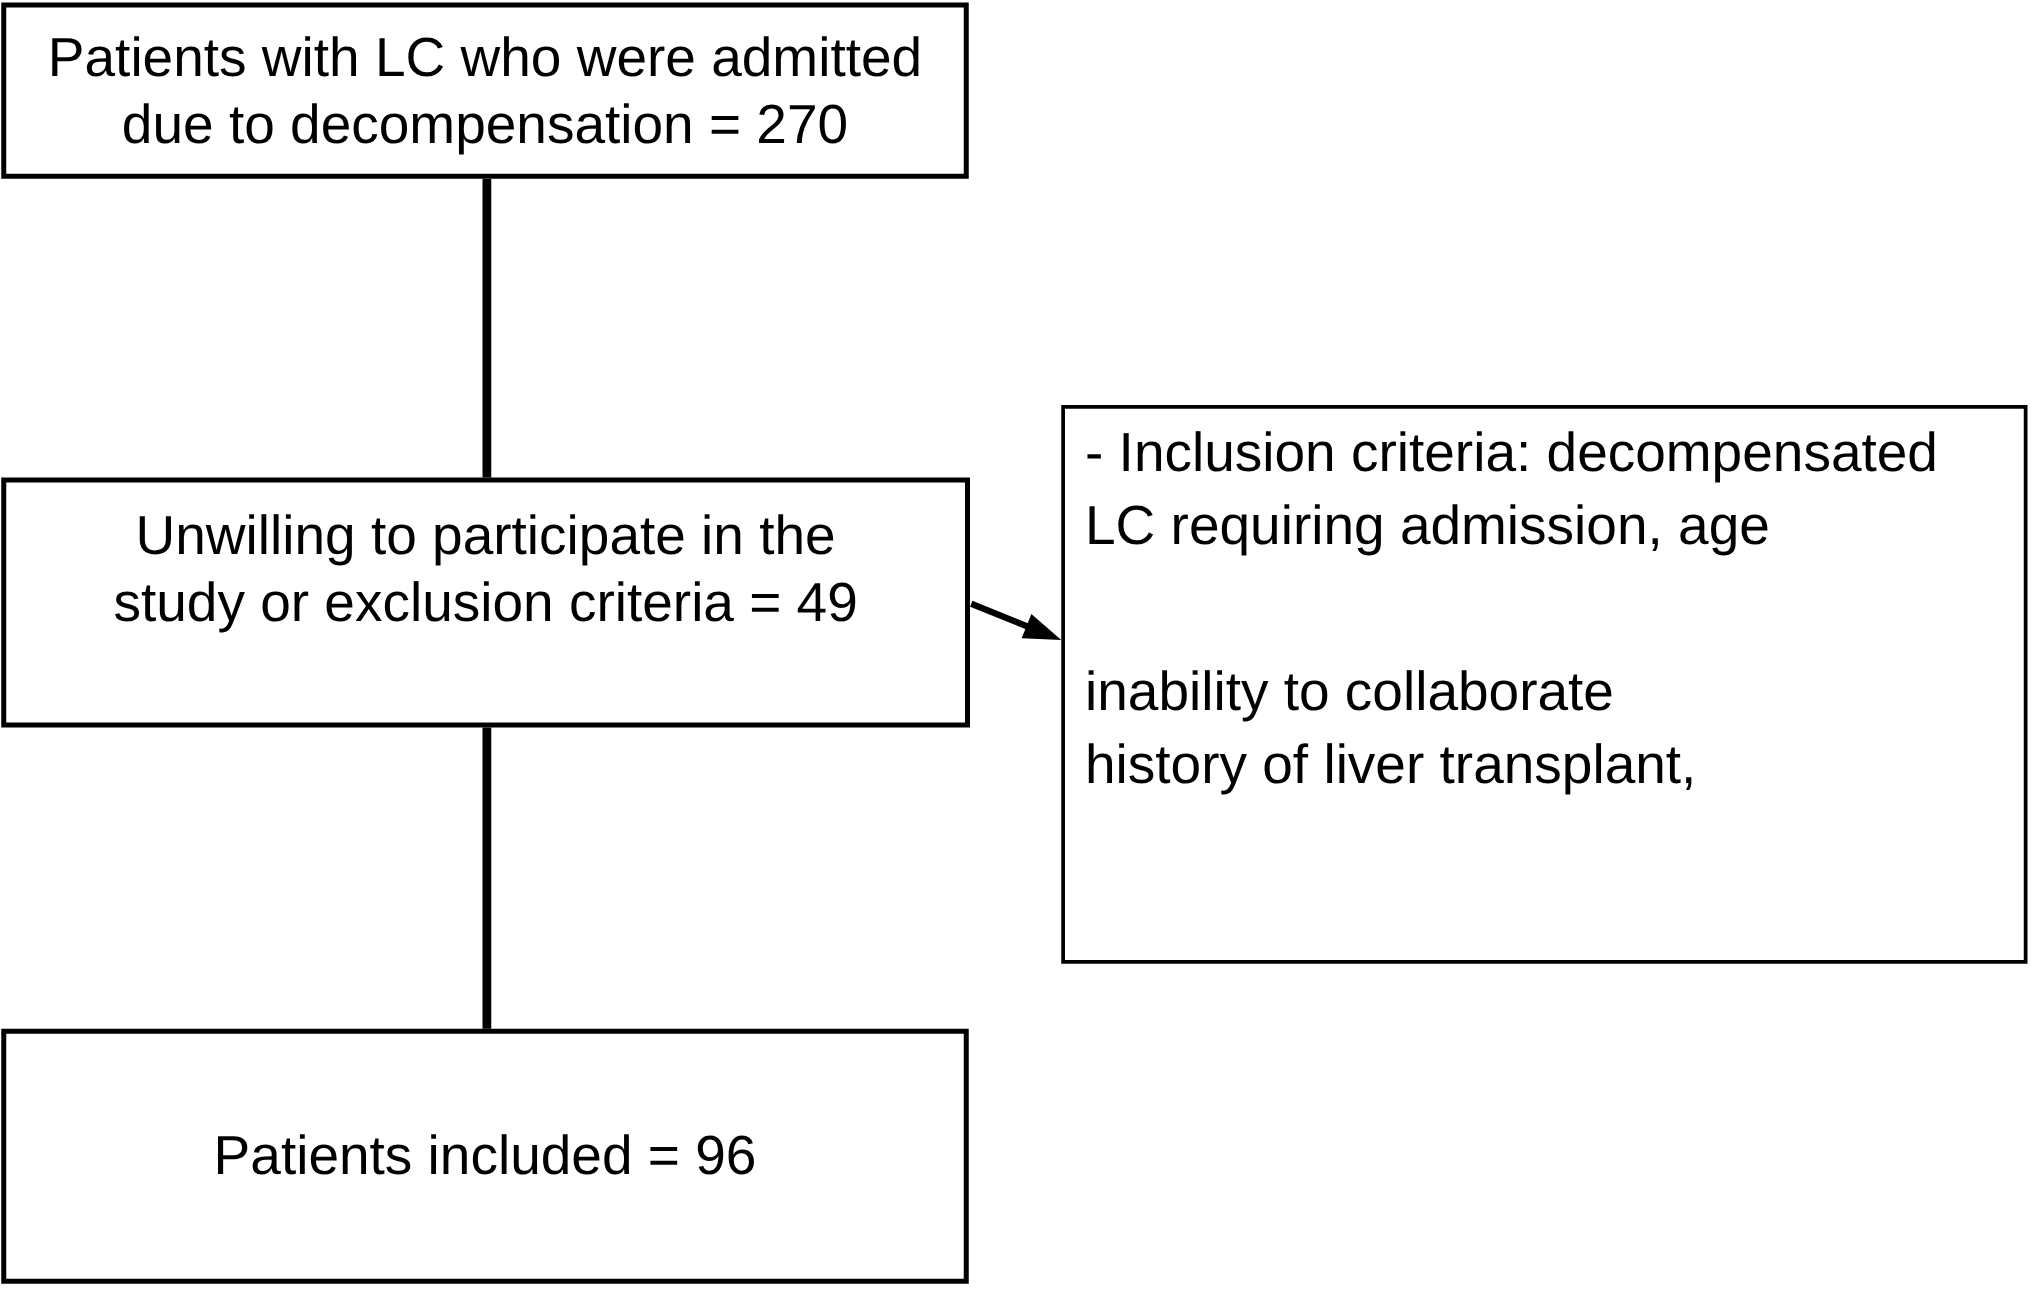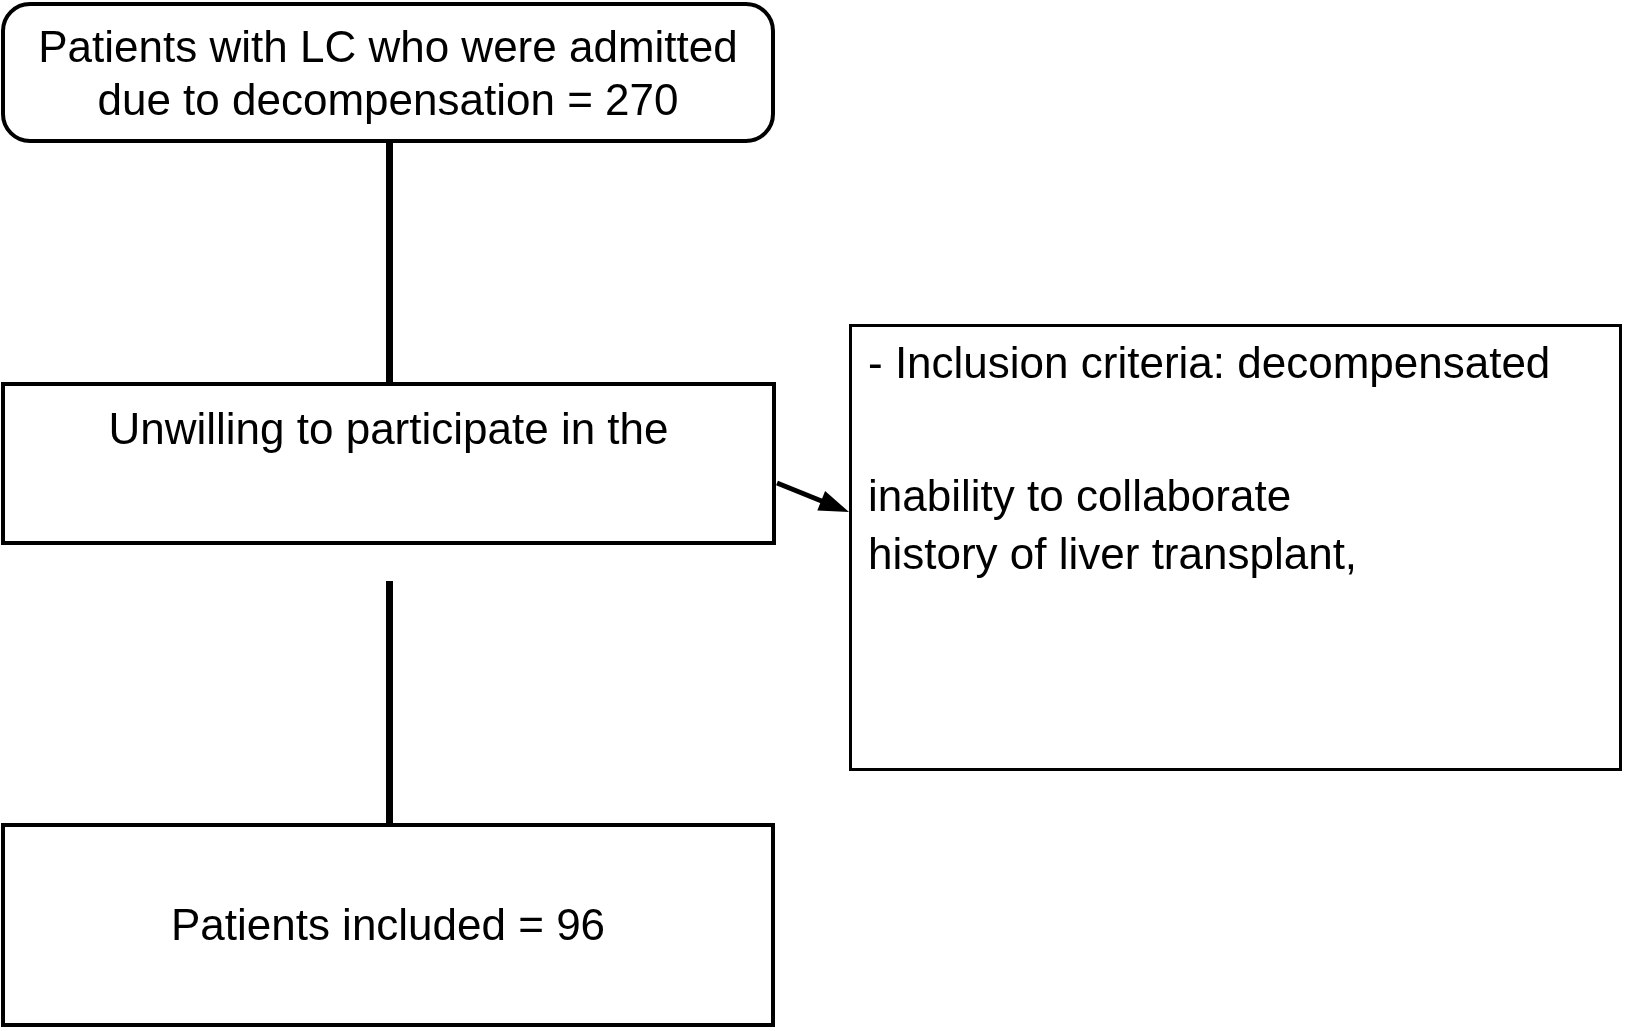--- a/index.html
+++ b/index.html
@@ -47,27 +47,26 @@
   }
   .box-admitted {
     left: 1px;
     top: 2px;
     width: 774px;
     height: 141px;
     display: flex;
     flex-direction: column;
     justify-content: center;
     line-height: 53px;
-    border-radius: 29px;
   }
   .box-excluded {
     left: 1px;
     top: 382px;
     width: 775px;
-    height: 163px;
+    height: 200px;
     padding-top: 16px;
   }
   .box-included {
     left: 1px;
     top: 823px;
     width: 774px;
     height: 204px;
     display: flex;
     flex-direction: column;
     justify-content: center;
@@ -98,26 +97,28 @@
     <polygon points="849,512 817.3,510.5 825.1,491.1"></polygon>
   </svg>
 
   <div class="box box-admitted">
     <div class="line">Patients with LC who were admitted</div>
     <div class="line">due to decompensation = 270</div>
   </div>
 
   <div class="box box-excluded">
     <div class="line">Unwilling to participate in the</div>
+    <div class="line">study or exclusion criteria = 49</div>
   </div>
 
   <div class="box box-included">
     <div class="line">Patients included = 96</div>
   </div>
 
   <div class="box box-criteria">
     <div class="line">- Inclusion criteria: decompensated</div>
+    <div class="line">LC requiring admission, age</div>
     <div class="spacer"></div>
     <div class="line">inability to collaborate</div>
     <div class="line">history of liver transplant,</div>
   </div>
 
 </div>
 
 </body></html>

